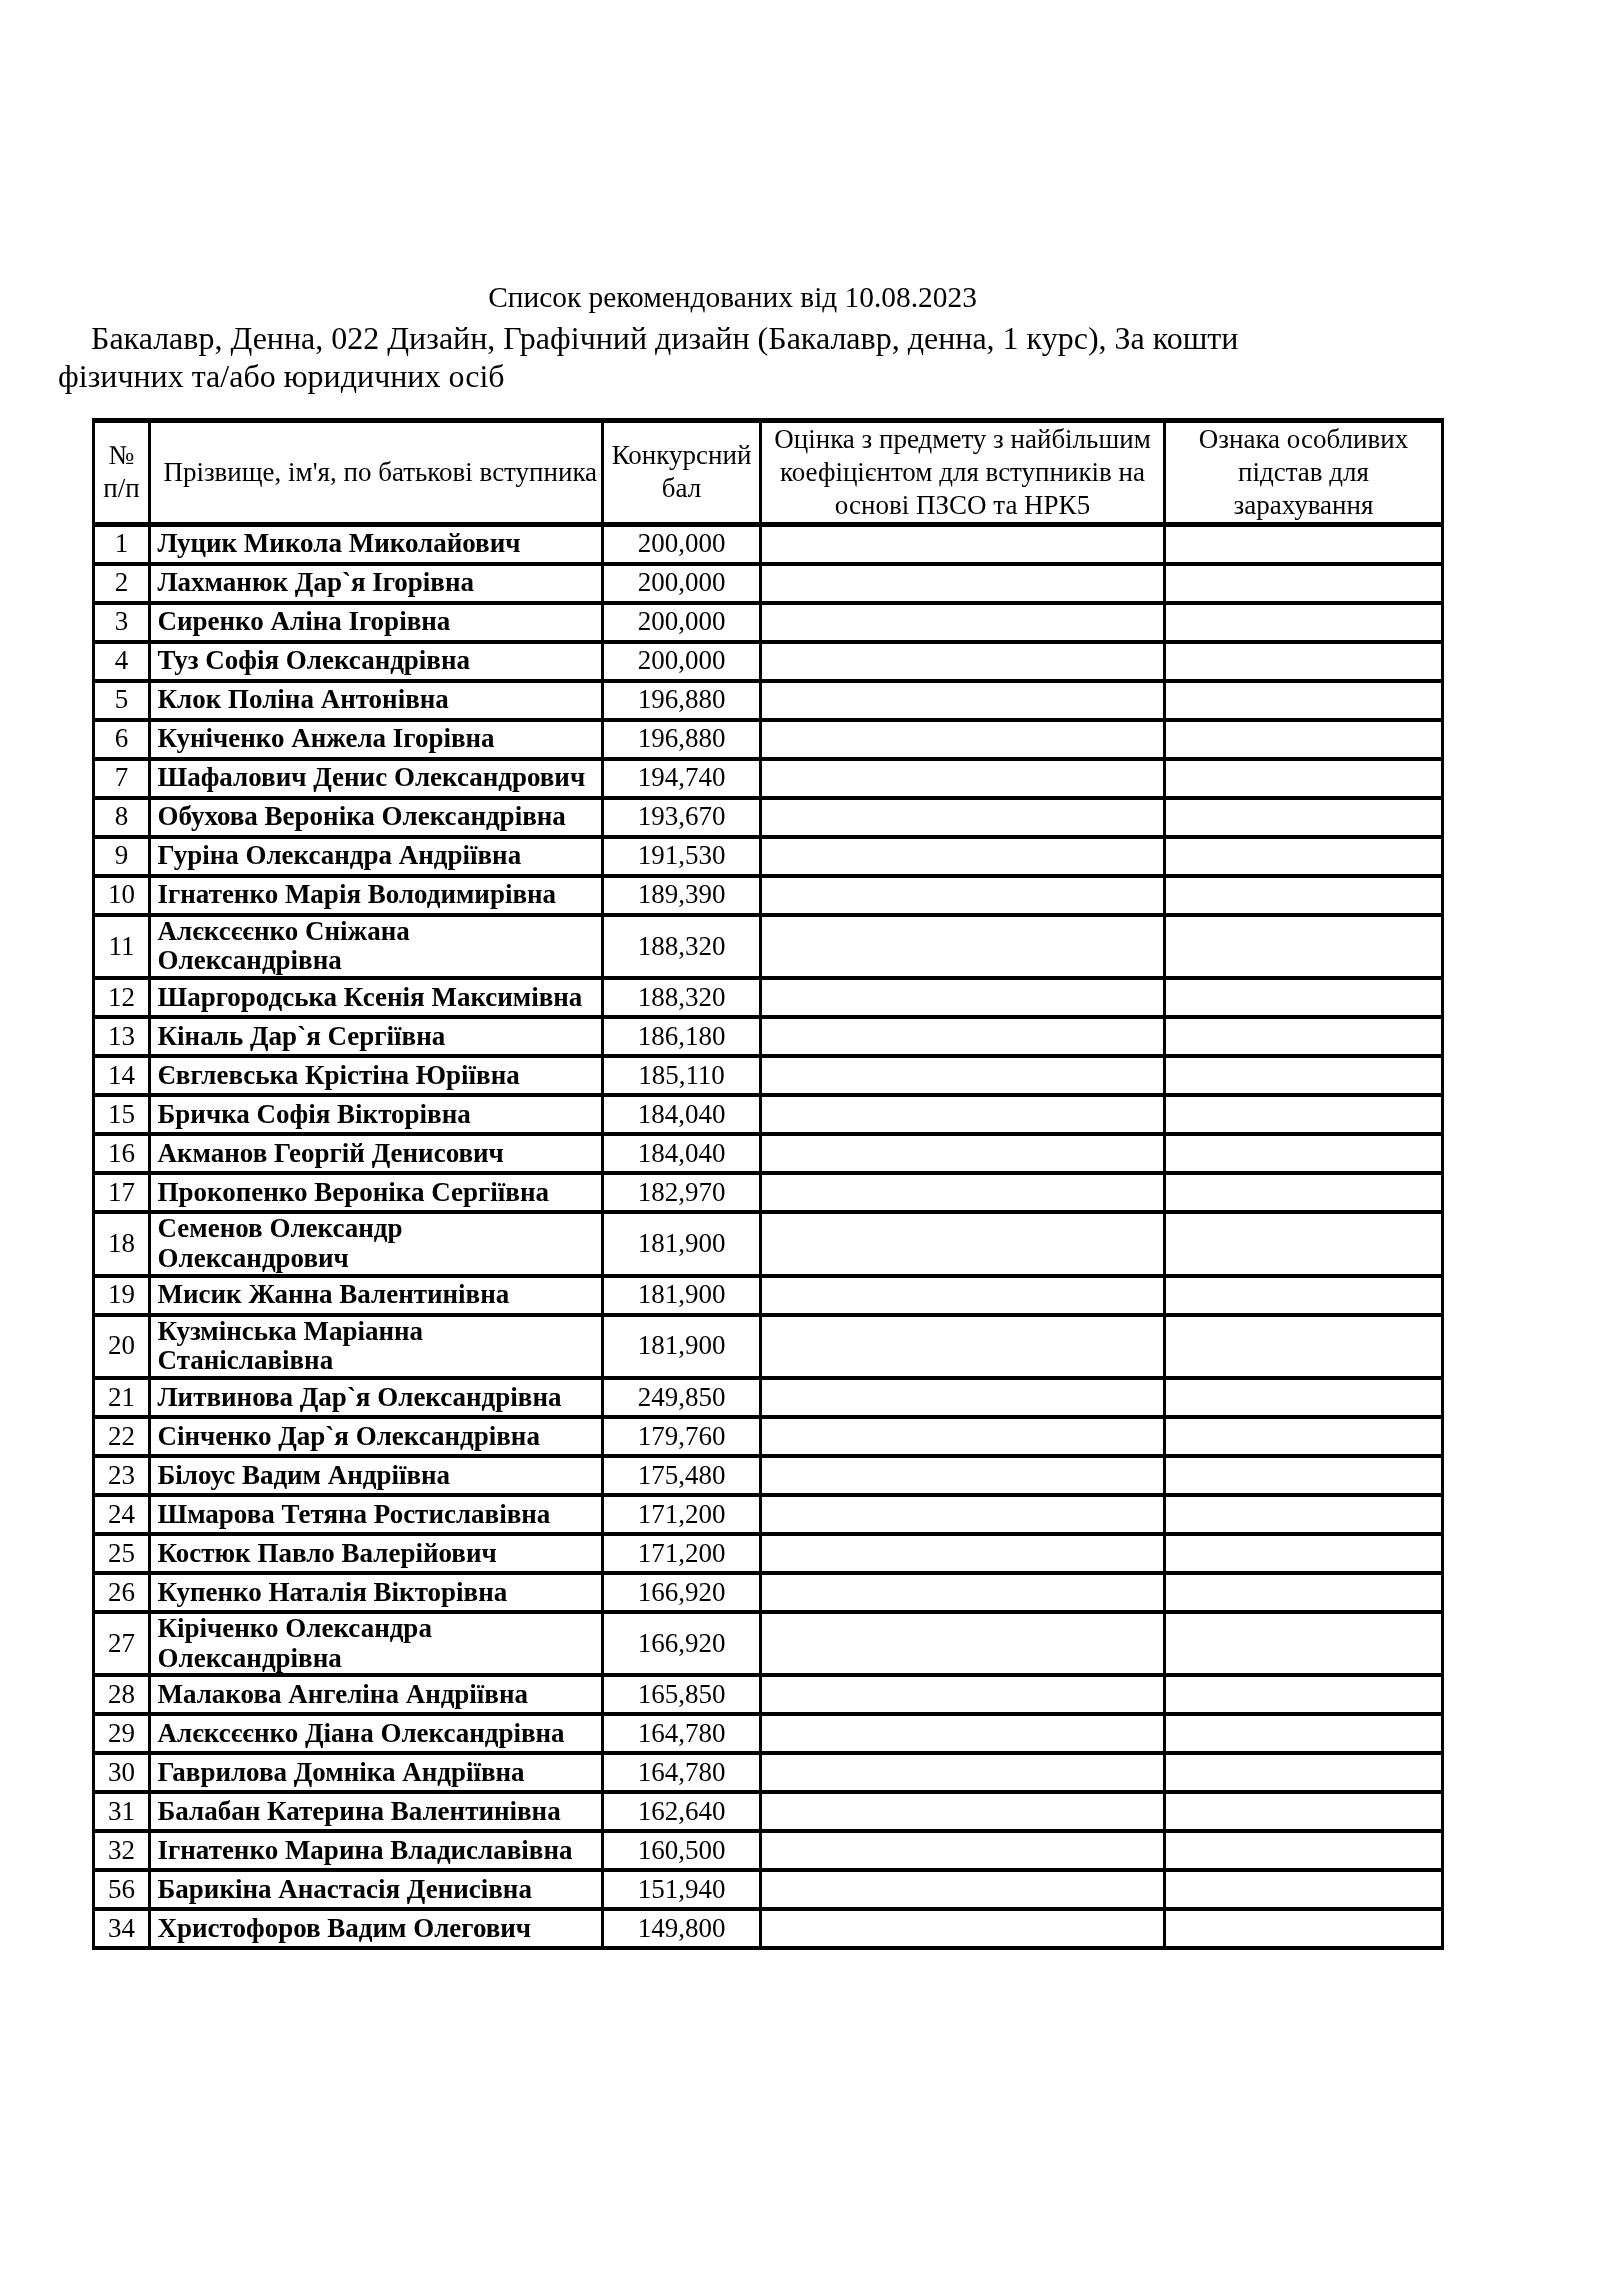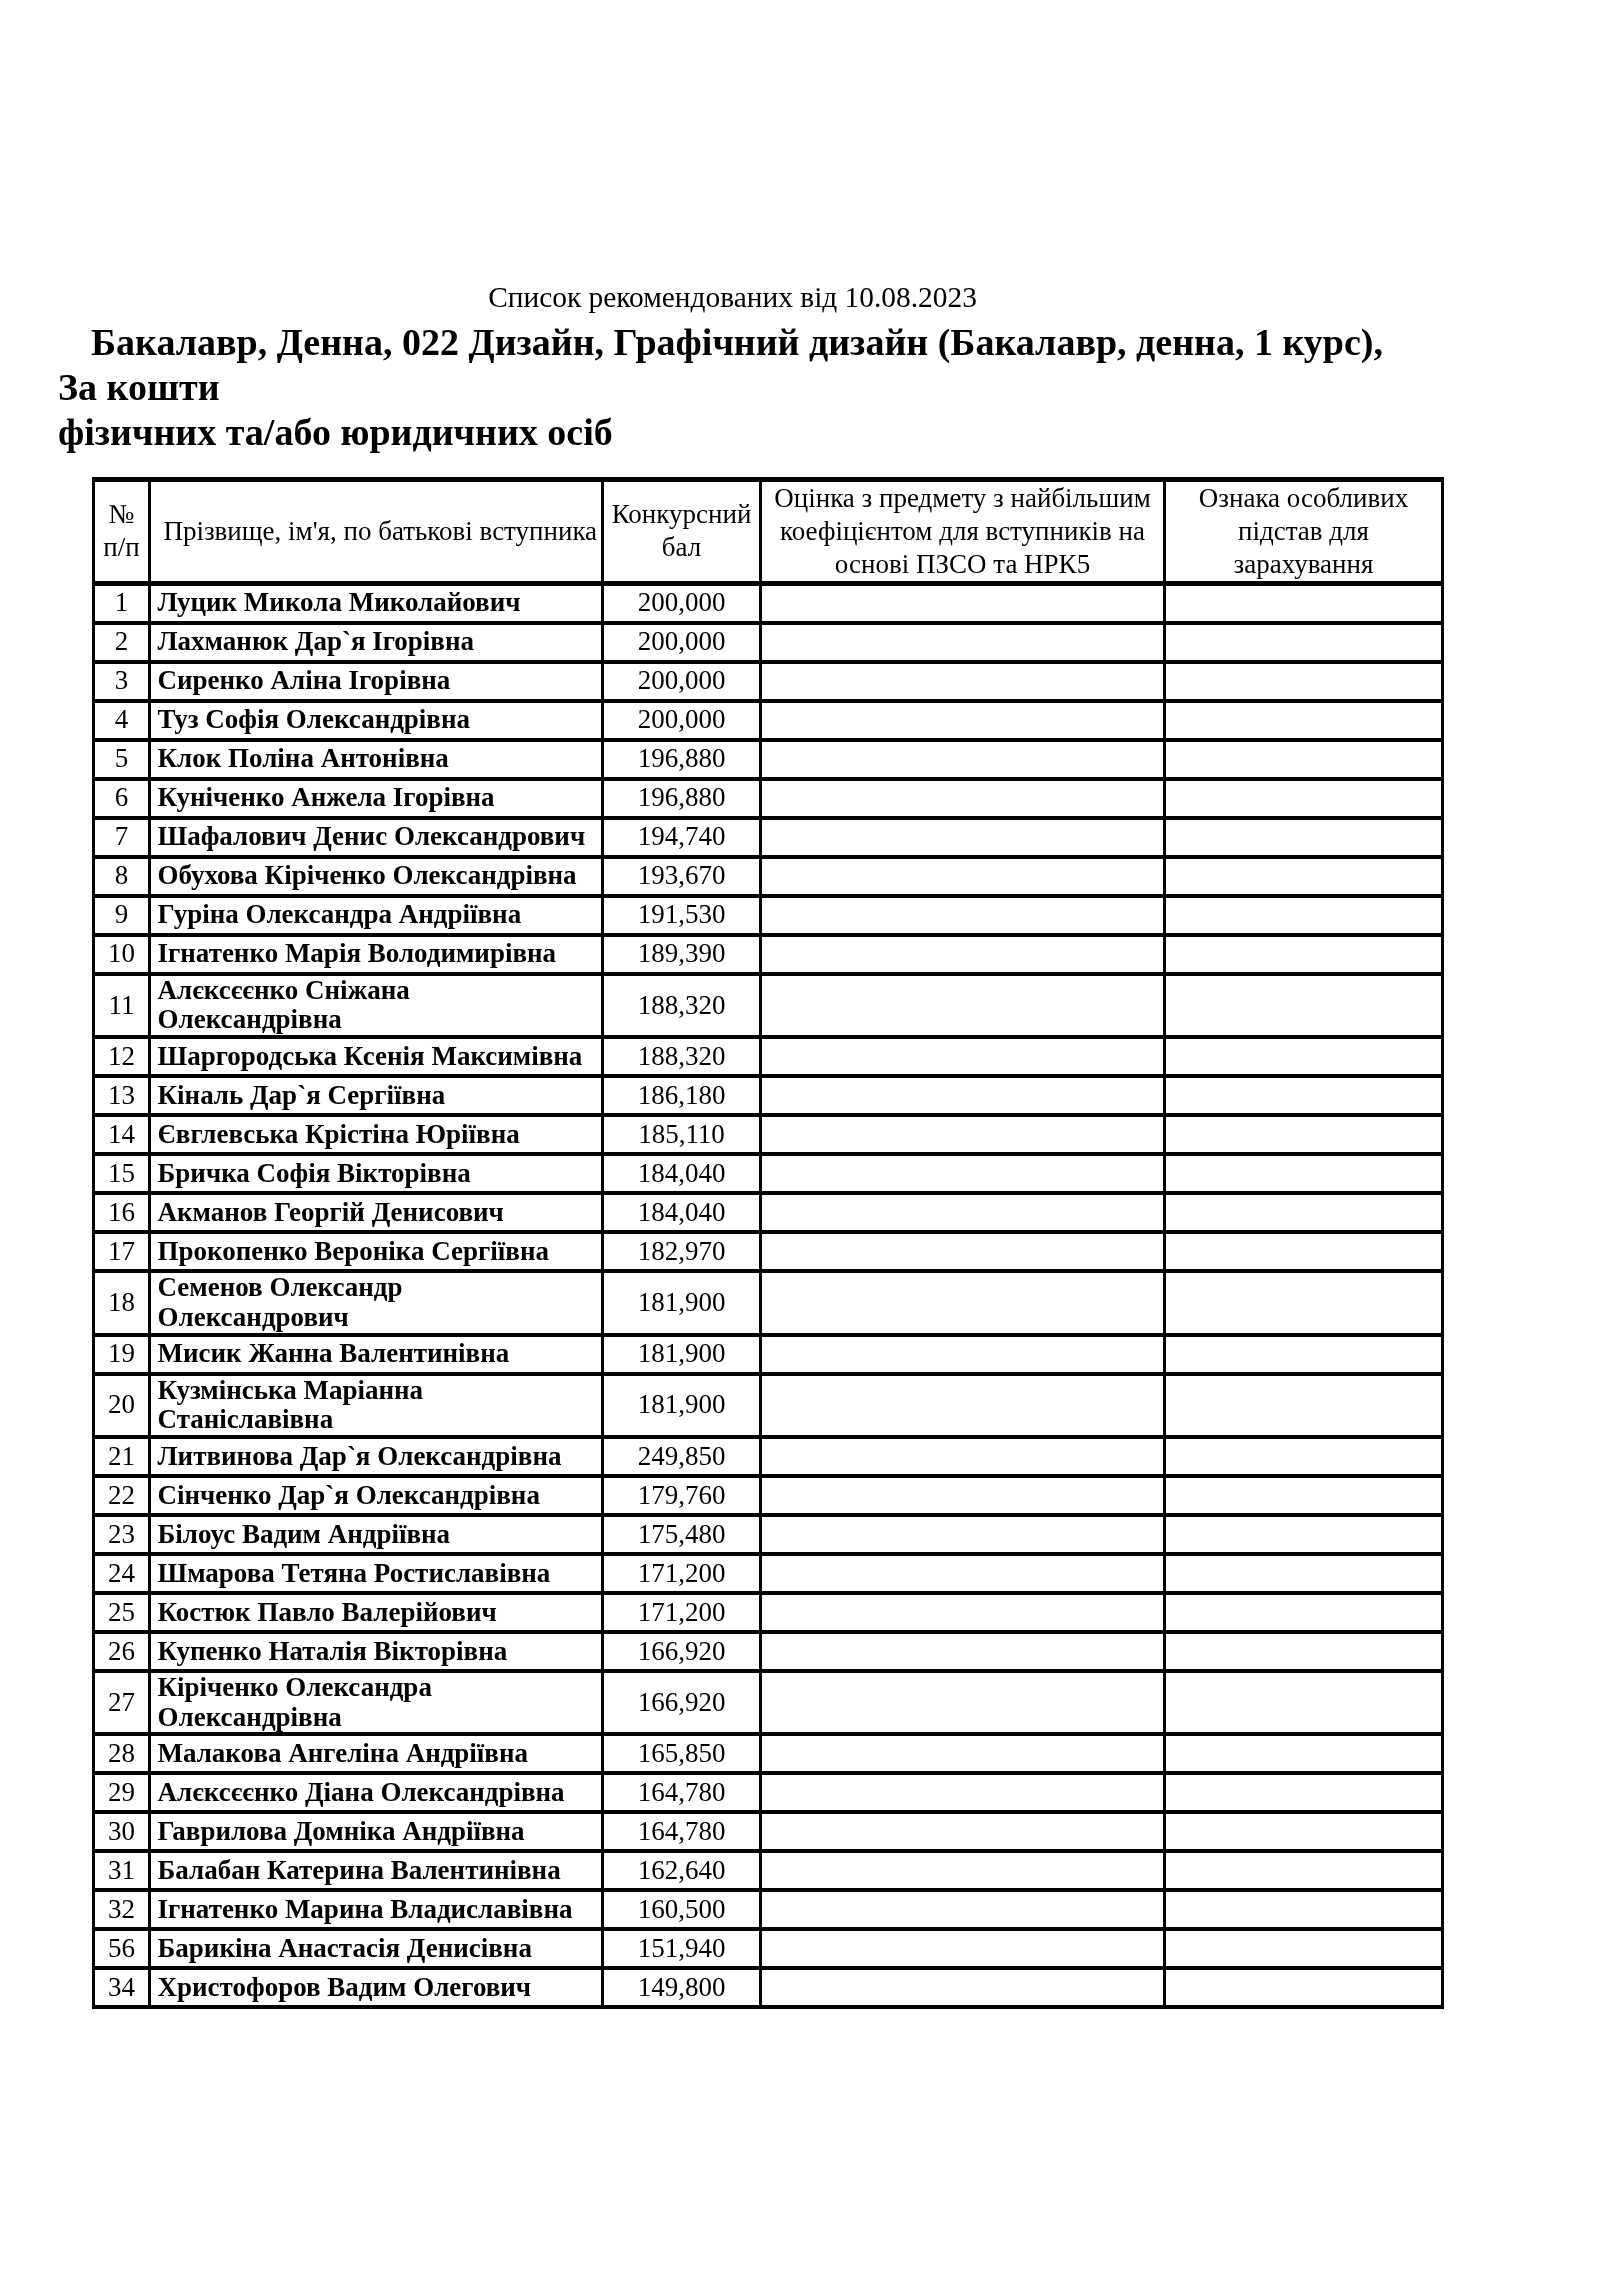--- a/index.html
+++ b/index.html
@@ -24,22 +24,22 @@
     width: 1349px;
   }
   .title {
     font-size: 29.4px;
     font-weight: 400;
     text-align: center;
     margin: 0;
     line-height: 1.2;
   }
   .subtitle {
-    font-size: 38px;
-    font-weight: 700;
+    font-size: 32px;
+    font-weight: 400;
     margin: 5.2px 0 0 0;
     line-height: 1.18;
     text-indent: 33px;
     white-space: pre-line;
   }
   table.list-table {
     border-collapse: collapse;
     table-layout: fixed;
     width: 1349px;
     margin-top: 22px;
@@ -163,21 +163,21 @@
           <tr>
             <td class="c-num">7</td>
             <td class="c-name">Шафалович Денис Олександрович</td>
             <td class="c-score">194,740</td>
             <td class="c-grade"></td>
             <td class="c-special"></td>
           </tr>
 
           <tr>
             <td class="c-num">8</td>
-            <td class="c-name">Обухова Кіріченко Олександрівна</td>
+            <td class="c-name">Обухова Вероніка Олександрівна</td>
             <td class="c-score">193,670</td>
             <td class="c-grade"></td>
             <td class="c-special"></td>
           </tr>
 
           <tr>
             <td class="c-num">9</td>
             <td class="c-name">Гуріна Олександра Андріївна</td>
             <td class="c-score">191,530</td>
             <td class="c-grade"></td>

